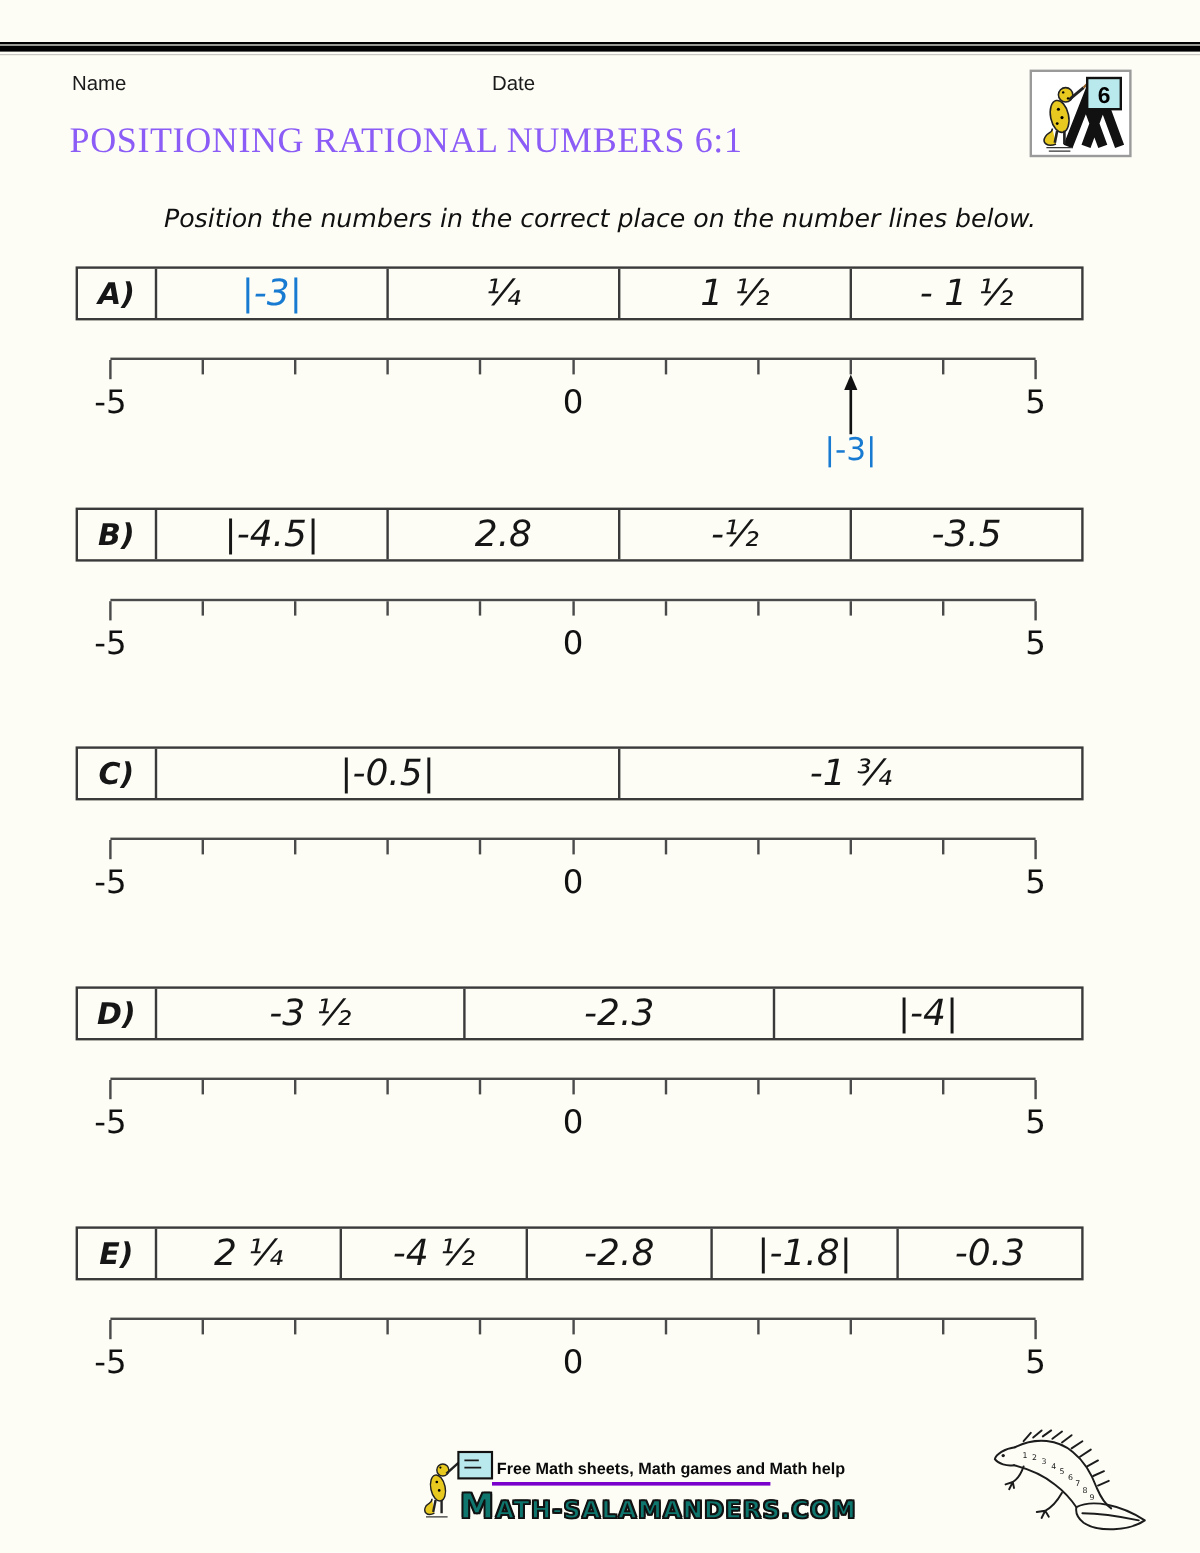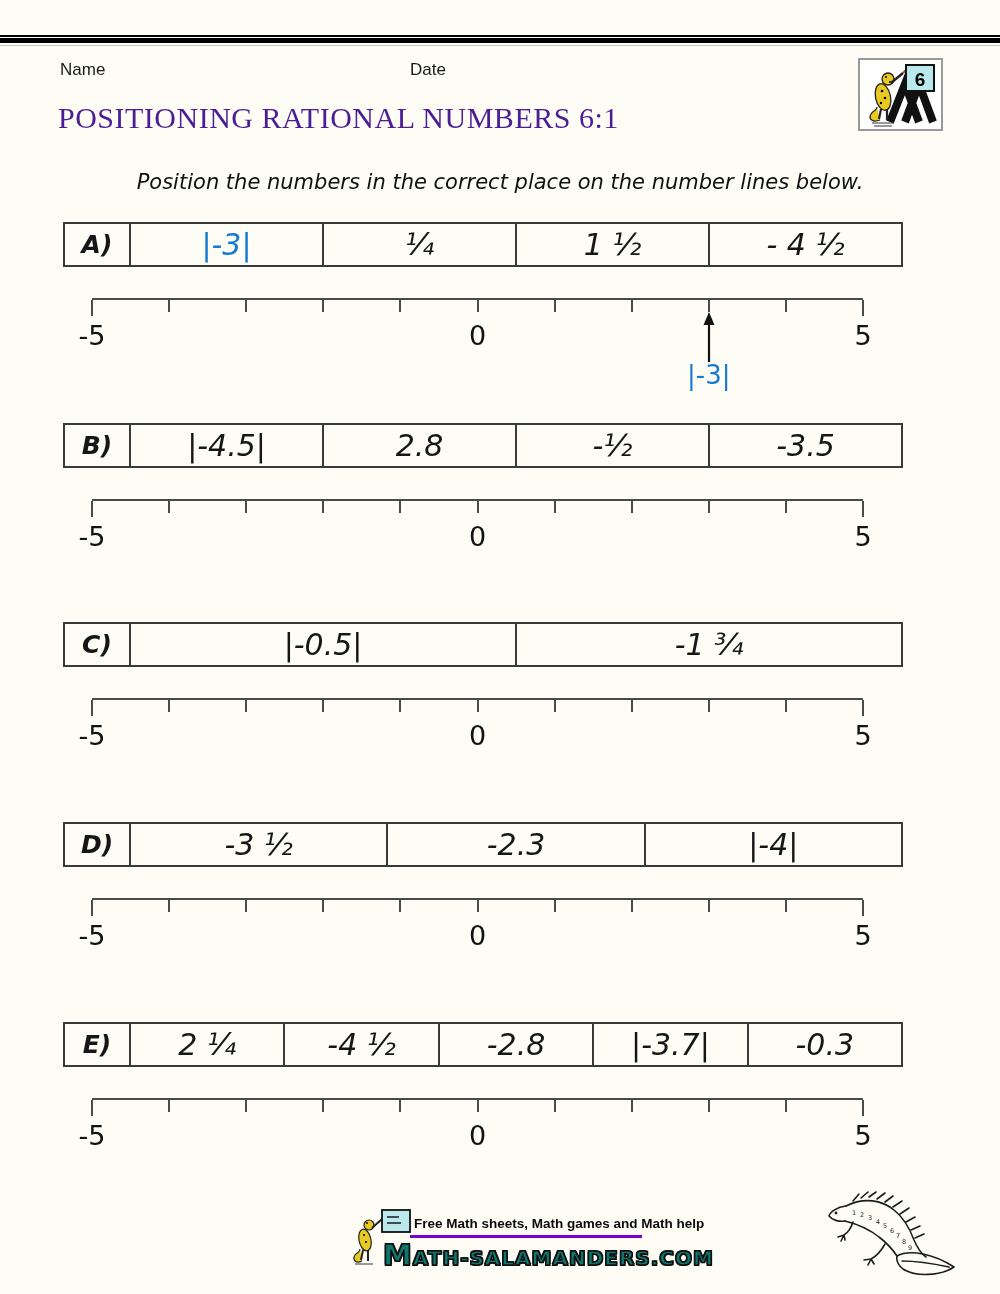--- a/index.html
+++ b/index.html
@@ -15,21 +15,21 @@
   .top-rule .r4{height:2px;}
   .top-rule .r5{height:1px;background:#c8c8c4;}
 
   .name-label{position:absolute;left:60px;top:60px;font-size:17px;color:#1a1a1a;}
   .date-label{position:absolute;left:410px;top:60px;font-size:17px;color:#1a1a1a;}
 
   .grade-logo{position:absolute;left:858px;top:58px;width:85px;height:73px;
     background:#fff;border:2px solid #9a9a9a;box-sizing:border-box;}
 
   .title{position:absolute;left:58px;top:101px;margin:0;font-family:"Liberation Serif",serif;
-    font-weight:normal;font-size:30px;letter-spacing:0.5px;color:#4c1d95;}
+    font-weight:normal;font-size:30px;letter-spacing:0.5px;color:#8b5cf6;}
 
   .instruction{position:absolute;left:0;top:170px;width:1000px;margin:0;text-align:center;
     font-style:italic;font-size:21px;color:#101010;font-family:"DejaVu Sans",sans-serif;}
 
   
   .num-table{position:absolute;display:flex;box-sizing:border-box;border:2px solid #3a3a3a;background:#fdfdf6;}
   .cell{display:flex;align-items:center;justify-content:center;box-sizing:border-box;
     font-family:"DejaVu Sans",sans-serif;font-style:italic;font-size:30px;color:#161616;white-space:pre;}
   .label-cell{flex:0 0 64px;font-weight:bold;font-size:25px;}
   .value-cell{flex:1 1 0;border-left:2px solid #3a3a3a;}
@@ -103,21 +103,21 @@
   <h1 class="title">POSITIONING RATIONAL NUMBERS 6:1</h1>
 
   <p class="instruction">Position the numbers in the correct place on the number lines below.</p>
 
   <div id="sections">
       <div class="num-table" style="left: 63px; top: 222px; width: 840px; height: 45px;">
         <div class="cell label-cell">A)</div>
         <div class="cell value-cell hl">|-3|</div>
         <div class="cell value-cell">¼</div>
         <div class="cell value-cell">1 ½</div>
-        <div class="cell value-cell">- 4 ½</div>
+        <div class="cell value-cell">- 1 ½</div>
       </div>
       <div class="number-line" style="left: 92px; top: 298px; width: 771px; height: 95px;">
         <div class="nl-base"></div>
         <div class="tick" style="left: -1px; height: 16px;"></div>
         <div class="tick" style="left: 76.1px; height: 12px;"></div>
         <div class="tick" style="left: 153.2px; height: 12px;"></div>
         <div class="tick" style="left: 230.3px; height: 12px;"></div>
         <div class="tick" style="left: 307.4px; height: 12px;"></div>
         <div class="tick" style="left: 384.5px; height: 12px;"></div>
         <div class="tick" style="left: 461.6px; height: 12px;"></div>
@@ -201,21 +201,21 @@
         <div class="tick" style="left: 770px; height: 16px;"></div>
         <div class="nl-label" style="left: 0px;">-5</div>
         <div class="nl-label" style="left: 385.5px;">0</div>
         <div class="nl-label" style="left: 771px;">5</div>
       </div>
       <div class="num-table" style="left: 63px; top: 1022px; width: 840px; height: 45px;">
         <div class="cell label-cell">E)</div>
         <div class="cell value-cell">2 ¼</div>
         <div class="cell value-cell">-4 ½</div>
         <div class="cell value-cell">-2.8</div>
-        <div class="cell value-cell">|-3.7|</div>
+        <div class="cell value-cell">|-1.8|</div>
         <div class="cell value-cell">-0.3</div>
       </div>
       <div class="number-line" style="left: 92px; top: 1098px; width: 771px; height: 95px;">
         <div class="nl-base"></div>
         <div class="tick" style="left: -1px; height: 16px;"></div>
         <div class="tick" style="left: 76.1px; height: 12px;"></div>
         <div class="tick" style="left: 153.2px; height: 12px;"></div>
         <div class="tick" style="left: 230.3px; height: 12px;"></div>
         <div class="tick" style="left: 307.4px; height: 12px;"></div>
         <div class="tick" style="left: 384.5px; height: 12px;"></div>

